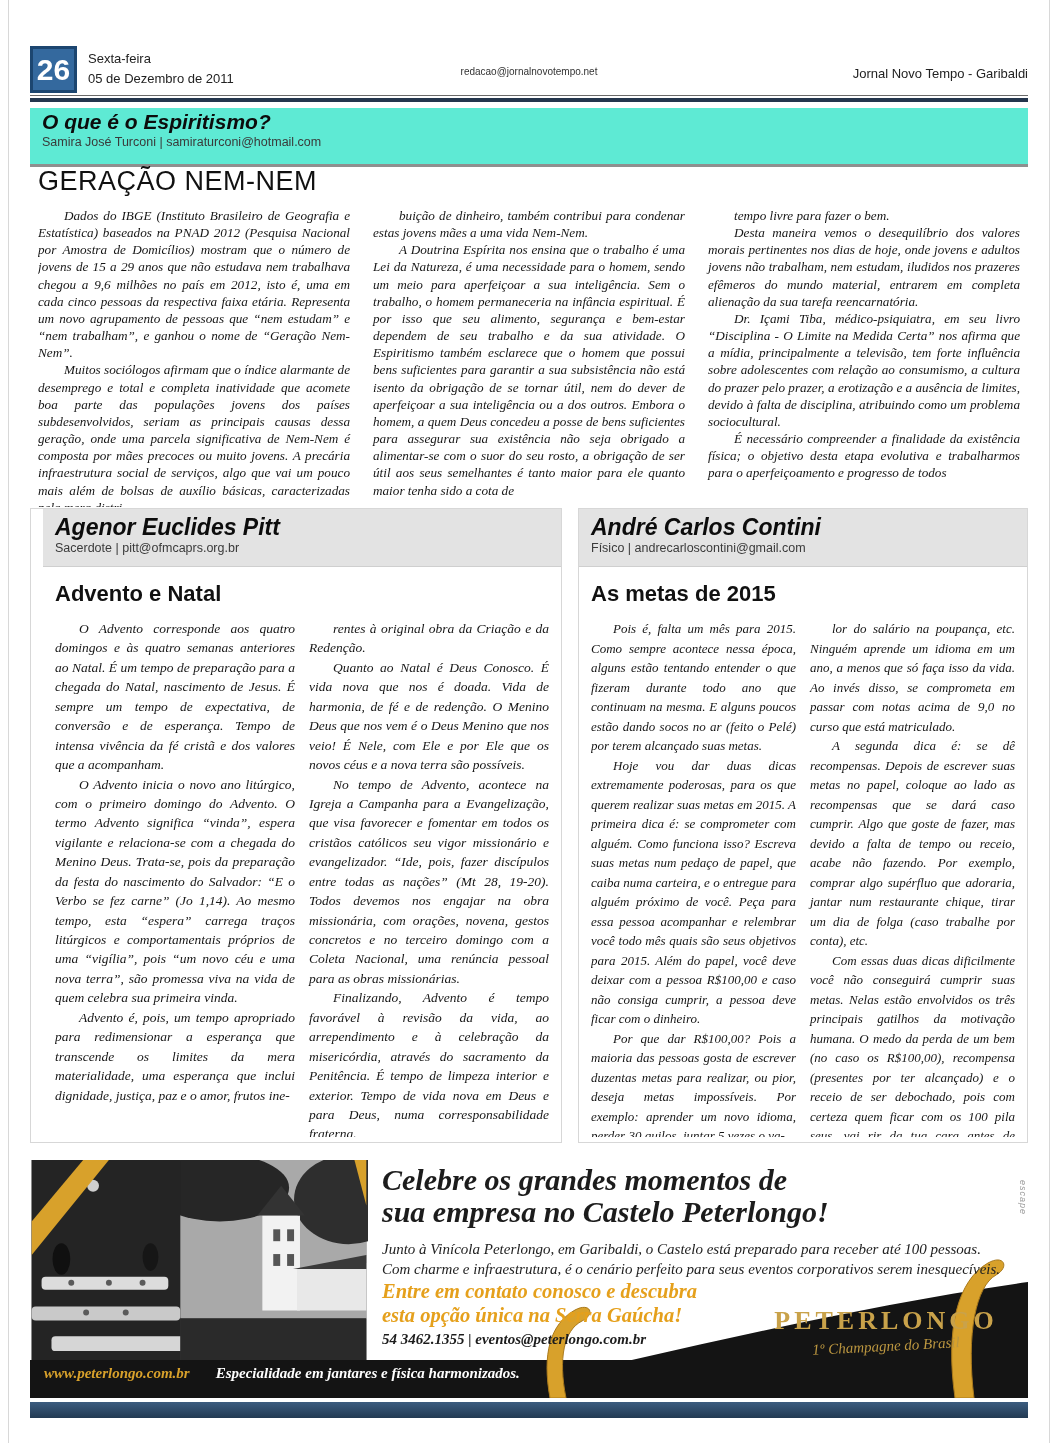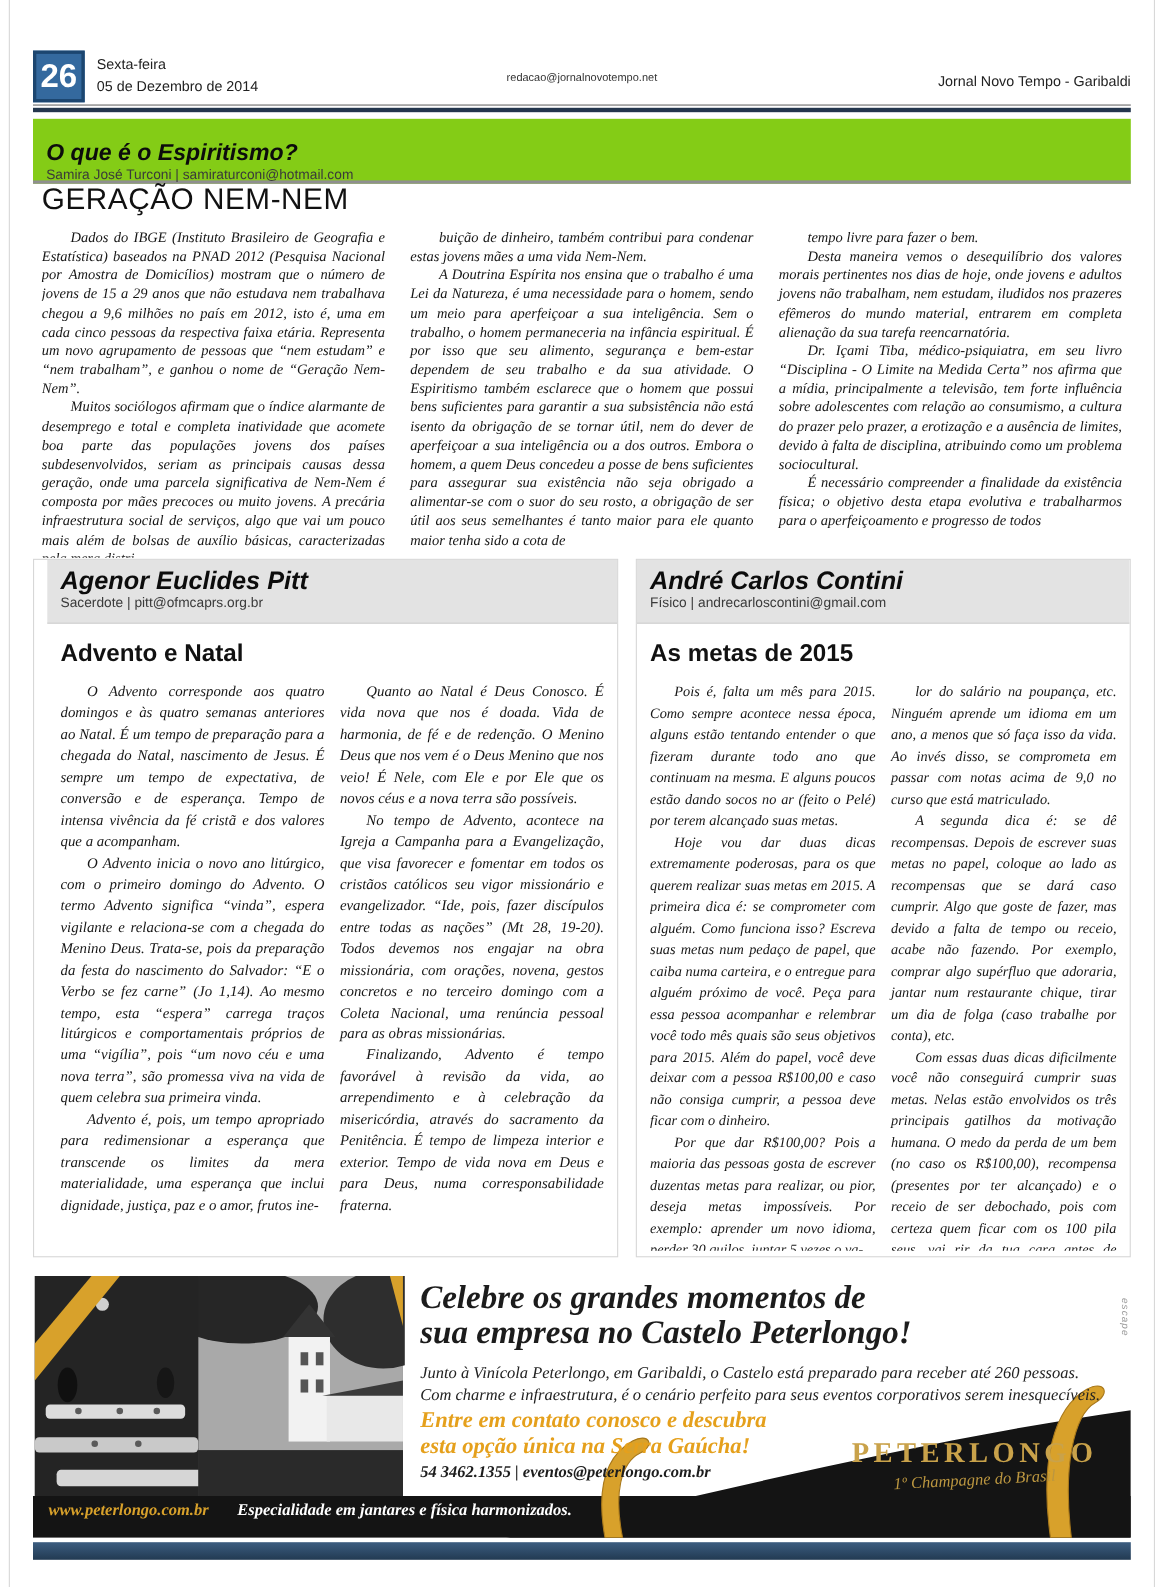--- a/index.html
+++ b/index.html
@@ -15,21 +15,21 @@
     background:#34699e; border:3px solid #1c4670; color:#fff; font-size:30px; font-weight:bold;
     display:flex; align-items:center; justify-content:center; }
   .day-date { position:absolute; left:58px; top:3px; font-size:13px; color:#222; line-height:1.55; }
   .hdr-email { position:absolute; left:0; right:0; top:20px; text-align:center; font-size:10px; color:#333; }
   .hdr-paper { position:absolute; right:0; top:20px; font-size:13px; color:#222; }
   .hdr-rule { position:absolute; top:95px; left:30px; right:30px; height:7px;
     border-top:1px solid #6a6a6a; background:linear-gradient(#24364d,#24364d) bottom/100% 4px no-repeat; }
 
   
   .esp-band { position:absolute; top:108px; left:30px; right:30px; height:59px;
-    background:#84cc16; border-bottom:3px solid #8f8f8f; padding:19px 12px; }
+    background:#5eead4; border-bottom:3px solid #8f8f8f; padding:2px 12px; }
   .esp-title { font-family:"Liberation Sans", sans-serif; font-style:italic; font-weight:bold;
     font-size:21px; color:#0c0c0c; }
   .esp-byline { font-size:12.5px; color:#3a3a3a; margin-top:1px; }
 
   
   .geracao { position:absolute; top:166px; left:38px; right:38px; }
   .geracao h1 { font-size:27px; font-weight:normal; letter-spacing:.5px; color:#111; }
   .cols3 { display:flex; gap:23px; margin-top:10px; height:300px; overflow:hidden; }
   .cols3 .col { flex:1; }
   .serif-par { font-family:"Liberation Serif", serif; font-style:italic; text-align:justify;
@@ -84,21 +84,21 @@
 
 <div class="page">
   <div class="page-frame"></div>
 
   <div class="masthead-bar">
     <div class="pagenum-box">
       <span>26</span>
     </div>
     <div class="day-date">
       <div>Sexta-feira</div>
-      <div>05 de Dezembro de 2014</div>
+      <div>05 de Dezembro de 2011</div>
     </div>
     <div class="hdr-email">redacao@jornalnovotempo.net</div>
     <div class="hdr-paper">Jornal Novo Tempo - Garibaldi</div>
   </div>
   <div class="hdr-rule"></div>
 
   <section class="esp-band">
     <div class="esp-title">O que é o Espiritismo?</div>
     <div class="esp-byline">Samira José Turconi | samiraturconi@hotmail.com</div>
   </section>
@@ -132,20 +132,21 @@
       </div>
       <div class="box-content">
         <h2>Advento e Natal</h2>
         <div class="cols2">
           <div class="col">
             <p class="serif-par">O Advento corresponde aos quatro domingos e às quatro semanas anteriores ao Natal. É um tempo de preparação para a chegada do Natal, nascimento de Jesus. É sempre um tempo de expectativa, de conversão e de esperança. Tempo de intensa vivência da fé cristã e dos valores que a acompanham.</p>
             <p class="serif-par">O Advento inicia o novo ano litúrgico, com o primeiro domingo do Advento. O termo Advento significa “vinda”, espera vigilante e relaciona-se com a chegada do Menino Deus. Trata-se, pois da preparação da festa do nascimento do Salvador: “E o Verbo se fez carne” (Jo 1,14). Ao mesmo tempo, esta “espera” carrega traços litúrgicos e comportamentais próprios de uma “vigília”, pois “um novo céu e uma nova terra”, são promessa viva na vida de quem celebra sua primeira vinda.</p>
             <p class="serif-par">Advento é, pois, um tempo apropriado para redimensionar a esperança que transcende os limites da mera materialidade, uma esperança que inclui dignidade, justiça, paz e o amor, frutos ine-</p>
           </div>
           <div class="col">
+            <p class="serif-par">rentes à original obra da Criação e da Redenção.</p>
             <p class="serif-par">Quanto ao Natal é Deus Conosco. É vida nova que nos é doada. Vida de harmonia, de fé e de redenção. O Menino Deus que nos vem é o Deus Menino que nos veio! É Nele, com Ele e por Ele que os novos céus e a nova terra são possíveis.</p>
             <p class="serif-par">No tempo de Advento, acontece na Igreja a Campanha para a Evangelização, que visa favorecer e fomentar em todos os cristãos católicos seu vigor missionário e evangelizador. “Ide, pois, fazer discípulos entre todas as nações” (Mt 28, 19-20). Todos devemos nos engajar na obra missionária, com orações, novena, gestos concretos e no terceiro domingo com a Coleta Nacional, uma renúncia pessoal para as obras missionárias.</p>
             <p class="serif-par">Finalizando, Advento é tempo favorável à revisão da vida, ao arrependimento e à celebração da misericórdia, através do sacramento da Penitência. É tempo de limpeza interior e exterior. Tempo de vida nova em Deus e para Deus, numa corresponsabilidade fraterna.</p>
           </div>
         </div>
       </div>
     </section>
 
     <section class="box metas">
       <div class="box-head">
@@ -208,21 +209,21 @@
       <polygon points="0,62 52,0 78,0 0,96" fill="#d8a12b"></polygon>
       <polygon points="326,0 338,0 338,46" fill="#d8a12b"></polygon>
     </svg>
 
     <div class="ad-headline">
       <div>Celebre os grandes momentos de</div>
       <div>sua empresa no Castelo Peterlongo!</div>
     </div>
 
     <div class="ad-body">
-      <div>Junto à Vinícola Peterlongo, em Garibaldi, o Castelo está preparado para receber até 260 pessoas.</div>
+      <div>Junto à Vinícola Peterlongo, em Garibaldi, o Castelo está preparado para receber até 100 pessoas.</div>
       <div>Com charme e infraestrutura, é o cenário perfeito para seus eventos corporativos serem inesquecíveis.</div>
     </div>
 
     <div class="ad-cta">
       <div>Entre em contato conosco e descubra</div>
       <div>esta opção única na Serra Gaúcha!</div>
     </div>
 
     <div class="ad-contact">54 3462.1355 | eventos@peterlongo.com.br</div>
 

